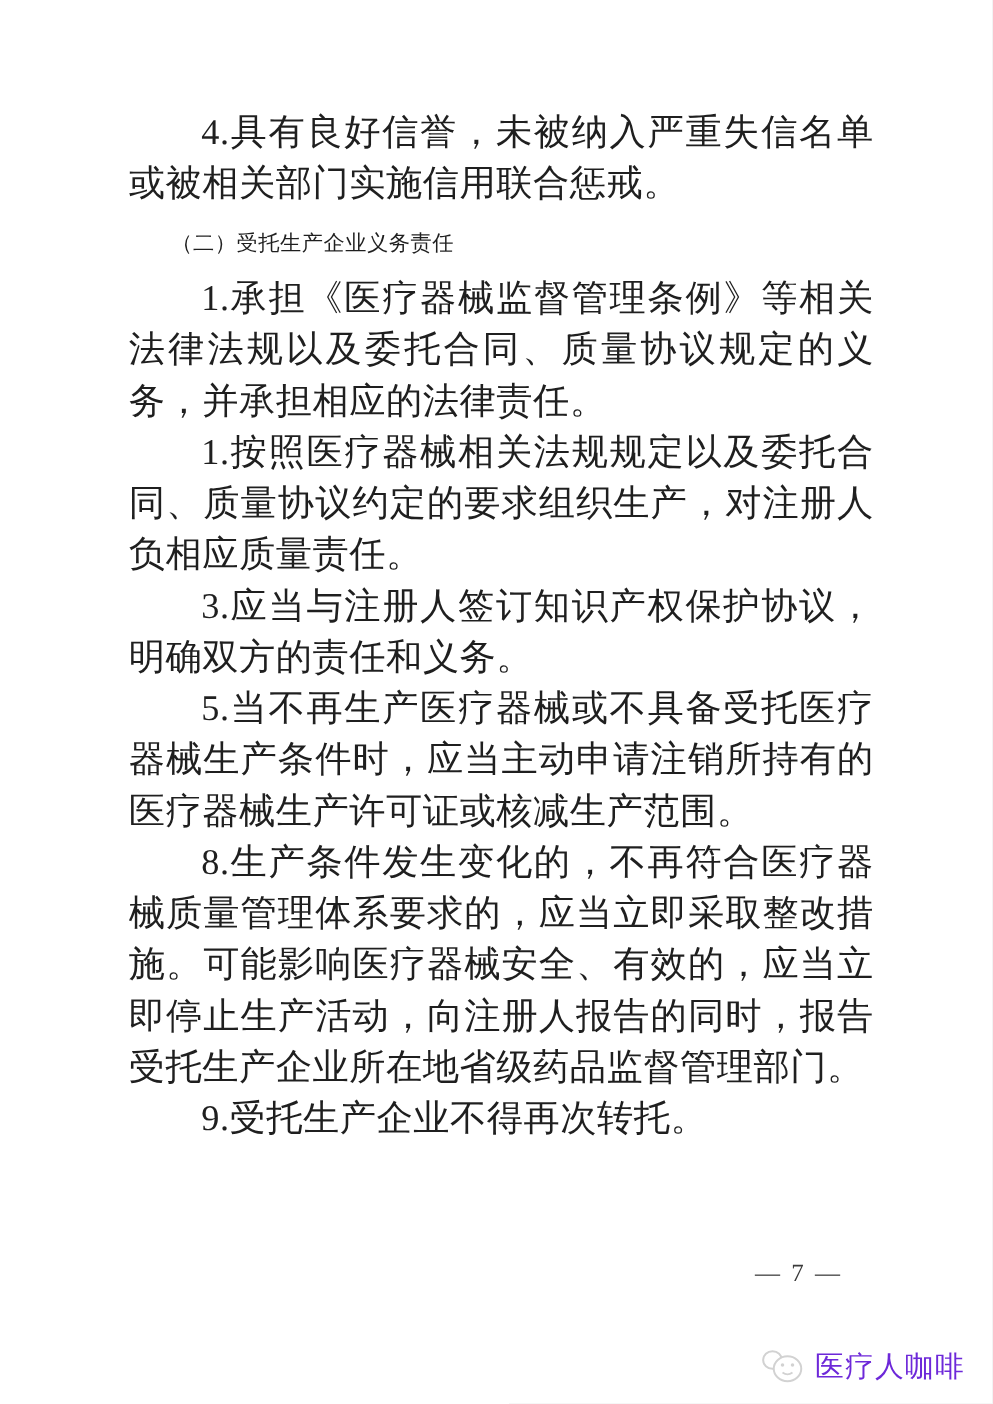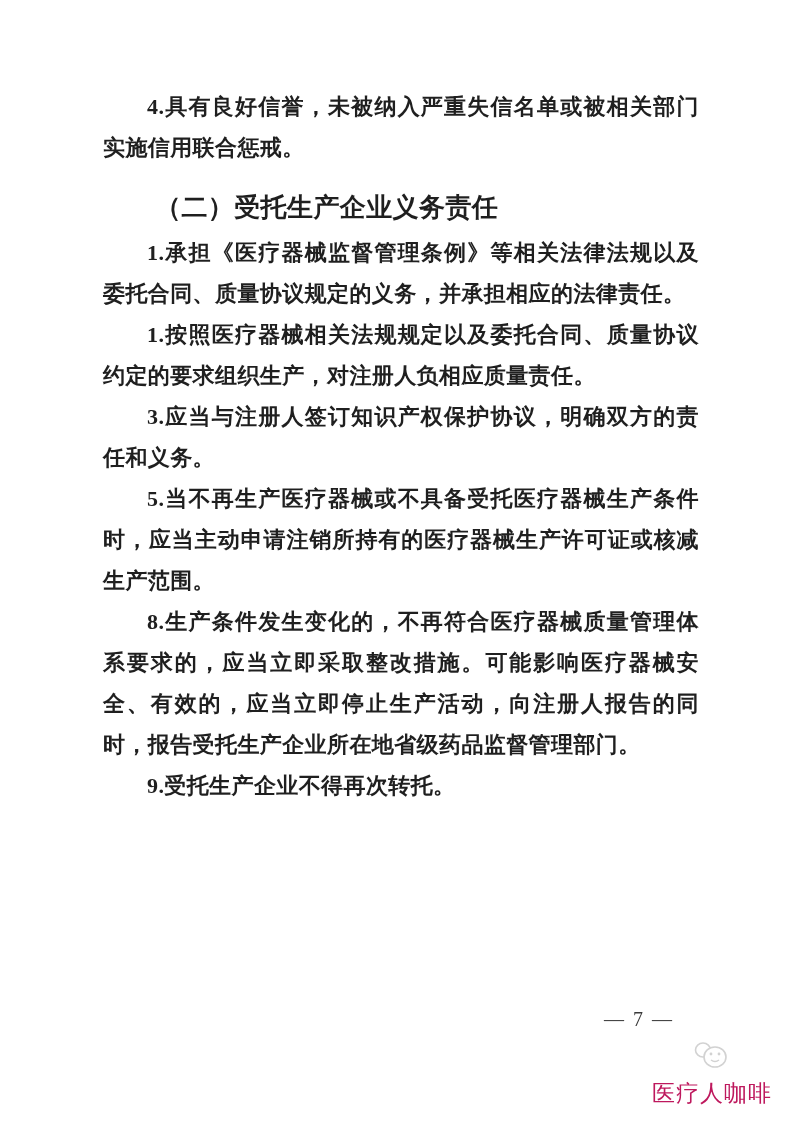--- a/index.html
+++ b/index.html
@@ -18,55 +18,54 @@
     overflow: hidden;
   }
   .content {
     position: absolute;
     left: 103px;
     top: 86px;
     width: 596px;
   }
   .para {
     margin: 0;
-    font-size: 22px;
+    font-size: 29px;
     line-height: 41px;
     text-align: justify;
     text-indent: 2em;
     letter-spacing: 0.4px;
-    font-weight: 700;
+    font-weight: 400;
   }
   .heading {
-    margin: 19px 0 4px 0;
-    font-size: 26px;
+    margin: 6px 0 4px 0;
+    font-size: 17px;
     line-height: 41px;
     text-indent: 2em;
-    font-weight: 700;
+    font-weight: 400;
     letter-spacing: 0.4px;
   }
   .page-number {
     position: absolute;
     right: 120px;
     bottom: 92px;
     font-size: 20px;
     letter-spacing: 2px;
     color: #3a3a3a;
   }
   .watermark {
     position: absolute;
     right: 22px;
     bottom: 14px;
     display: flex;
     align-items: center;
     gap: 7px;
-    color: #be185d;
+    color: #6d28d9;
     font-size: 23px;
     letter-spacing: 1px;
     font-family: "Liberation Sans", "DejaVu Sans", sans-serif;
-    flex-direction: column;
   }
   .wm-icon {
     display: inline-block;
     width: 36px;
     height: 30px;
     position: relative;
   }
   .wm-icon svg { display: block; }
 </style>
 </head>

